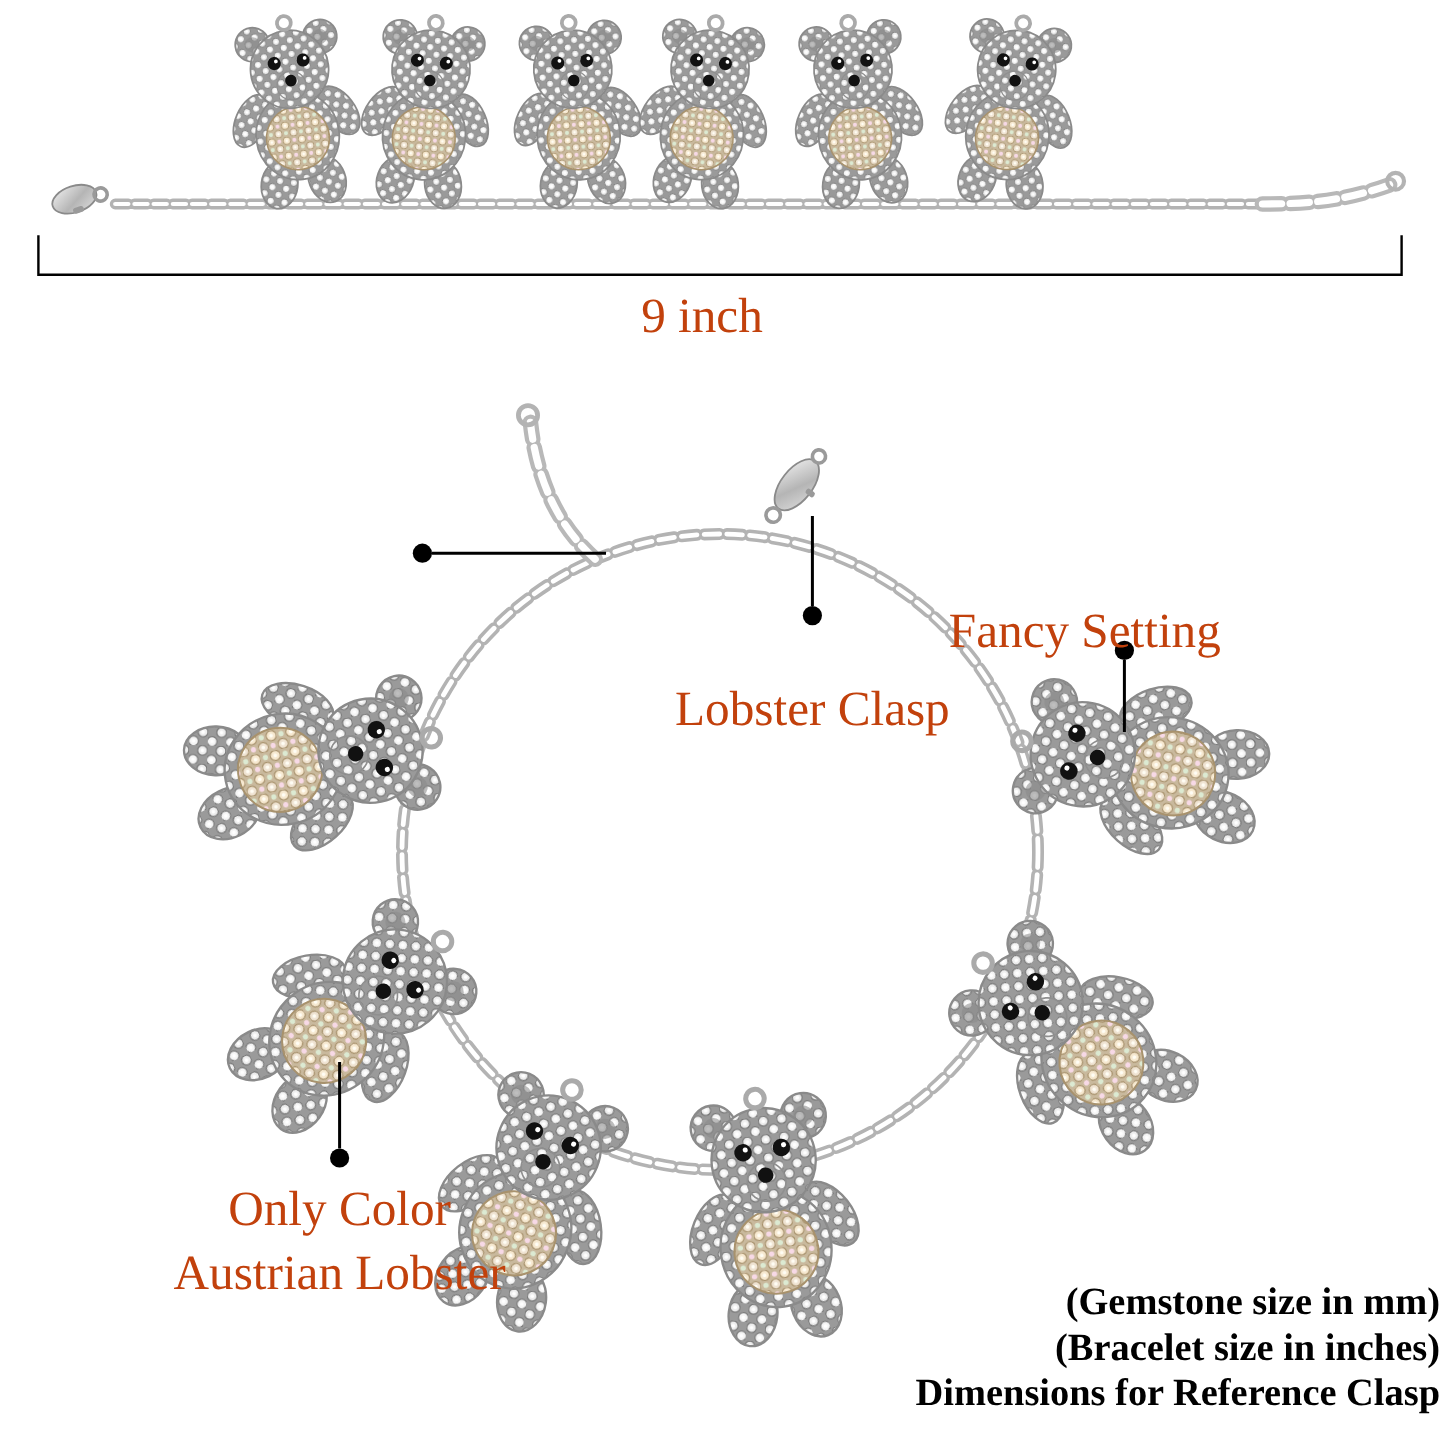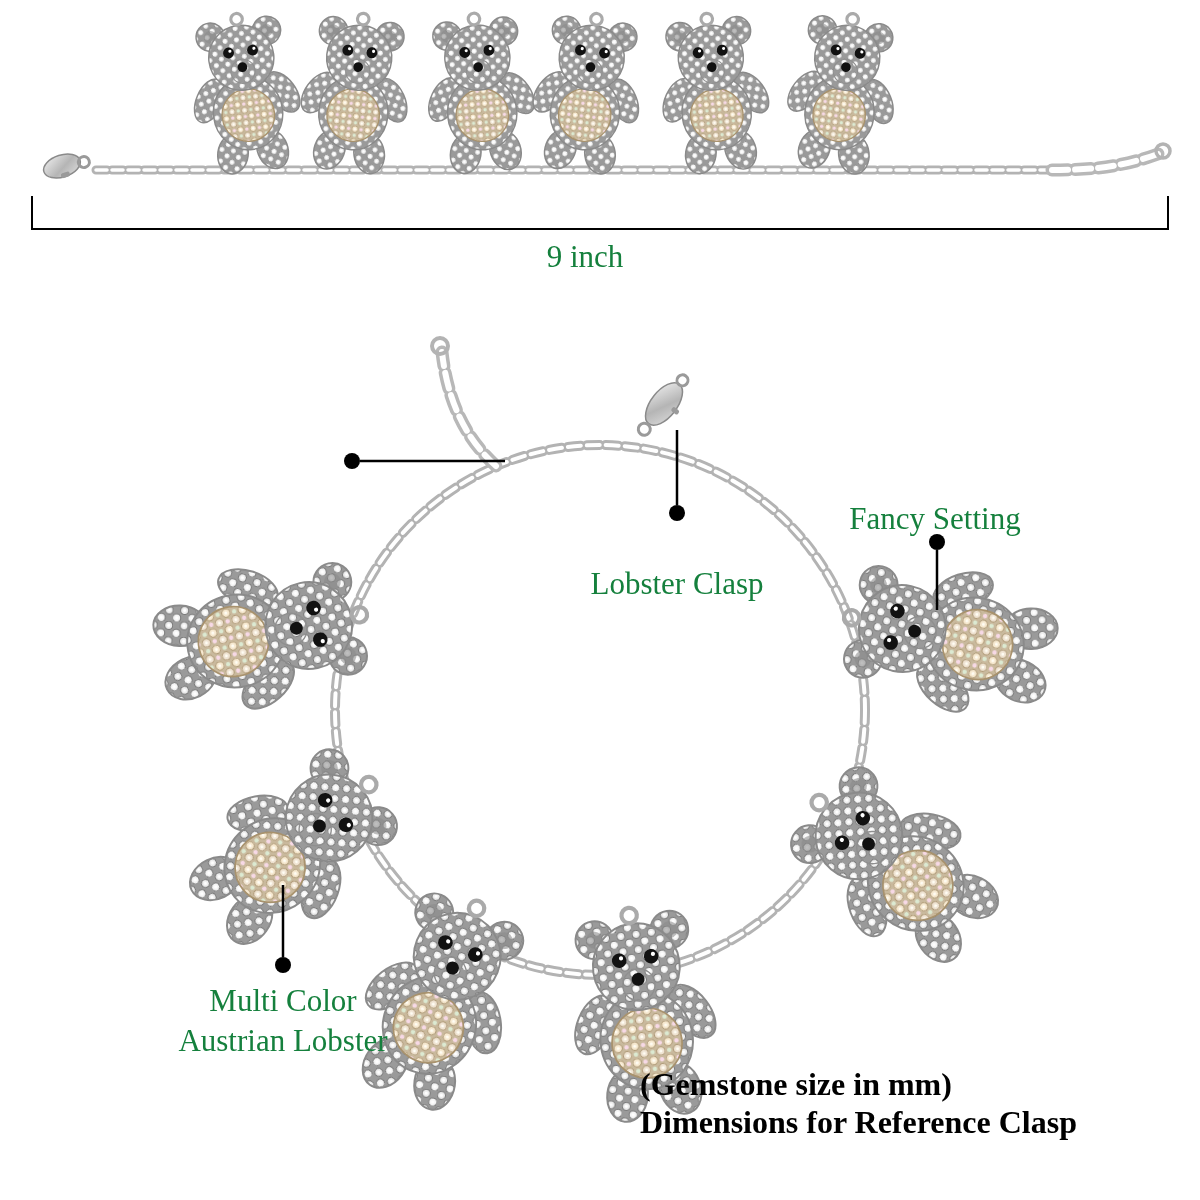--- a/index.html
+++ b/index.html
@@ -1,22 +1,22 @@
 <!DOCTYPE html>
 <html><head>
 <meta charset="utf-8">
 <style>
   html,body { margin:0; padding:0; background:#ffffff; }
   body { width:1200px; height:1200px; font-family:"Liberation Serif", serif; color:#000; }
   .stage { position:relative; width:1200px; height:1200px; overflow:hidden; background:#fff; }
   svg.art { position:absolute; left:0; top:0; }
-  .label { position:absolute; font-size:31px; line-height:1.3; color:#15803d; }
+  .label { position:absolute; font-size:41px; line-height:1.3; color:#c2410c; }
   .label.center { text-align:center; }
   .label.right { text-align:right; }
-  .foot { position:absolute; font-size:32px; font-weight:bold; text-align:left; line-height:1.18; }
+  .foot { position:absolute; font-size:32px; font-weight:bold; text-align:right; line-height:1.18; }
   .sv { fill:url(#pv); stroke:#8a8a8a; stroke-width:1.4; }
   .chainO { fill:none; stroke:#b3b3b3; stroke-width:9;  stroke-dasharray:11 5; stroke-linecap:round; }
   .chainI { fill:none; stroke:#ffffff; stroke-width:3.5; stroke-dasharray:11 5; stroke-linecap:round; }
   .ringO  { fill:none; stroke:#b3b3b3; stroke-width:10; stroke-dasharray:13 6; stroke-linecap:round; }
   .ringI  { fill:none; stroke:#ffffff; stroke-width:4;  stroke-dasharray:13 6; stroke-linecap:round; }
   .extO   { fill:none; stroke:#b8b8b8; stroke-width:13; stroke-dasharray:16 7; stroke-linecap:round; }
   .extI   { fill:none; stroke:#ffffff; stroke-width:6;  stroke-dasharray:16 7; stroke-linecap:round; }
   .callout { stroke:#000; stroke-width:2.5; }
   .bracket { stroke:#000; stroke-width:2; fill:none; }
 </style>
@@ -131,25 +131,26 @@
       <line x1="283" y1="885" x2="283" y2="957" class="callout"></line>
       <circle cx="283" cy="965" r="8" fill="#000"></circle>
     </g>
   </svg>
 
   <div class="label center" style="left:435px; top:237px; width:300px;">9 inch</div>
 
 
   <div class="label center" style="left:527px; top:528px; width:300px;margin-top:36px;">Lobster Clasp</div>
 
-  <div class="label center" style="left:785px; top:499px; width:300px;">Fancy Setting</div>
+  <div class="label center" style="left:754px; top:499px; width:300px;">Fancy Setting</div>
 
   <div class="label center" style="left:103px; top:981px; width:360px;">
-    <div>Multi Color</div>
+    <div>Only Color</div>
     <div>Austrian Lobster</div>
   </div>
 
   <div class="foot" style="left:640px; top:1066px; width:560px;">
     <div>(Gemstone size in mm)</div>
+    <div>(Bracelet size in inches)</div>
     <div>Dimensions for Reference Clasp</div>
   </div>
 
 </div>
 
 </body></html>

